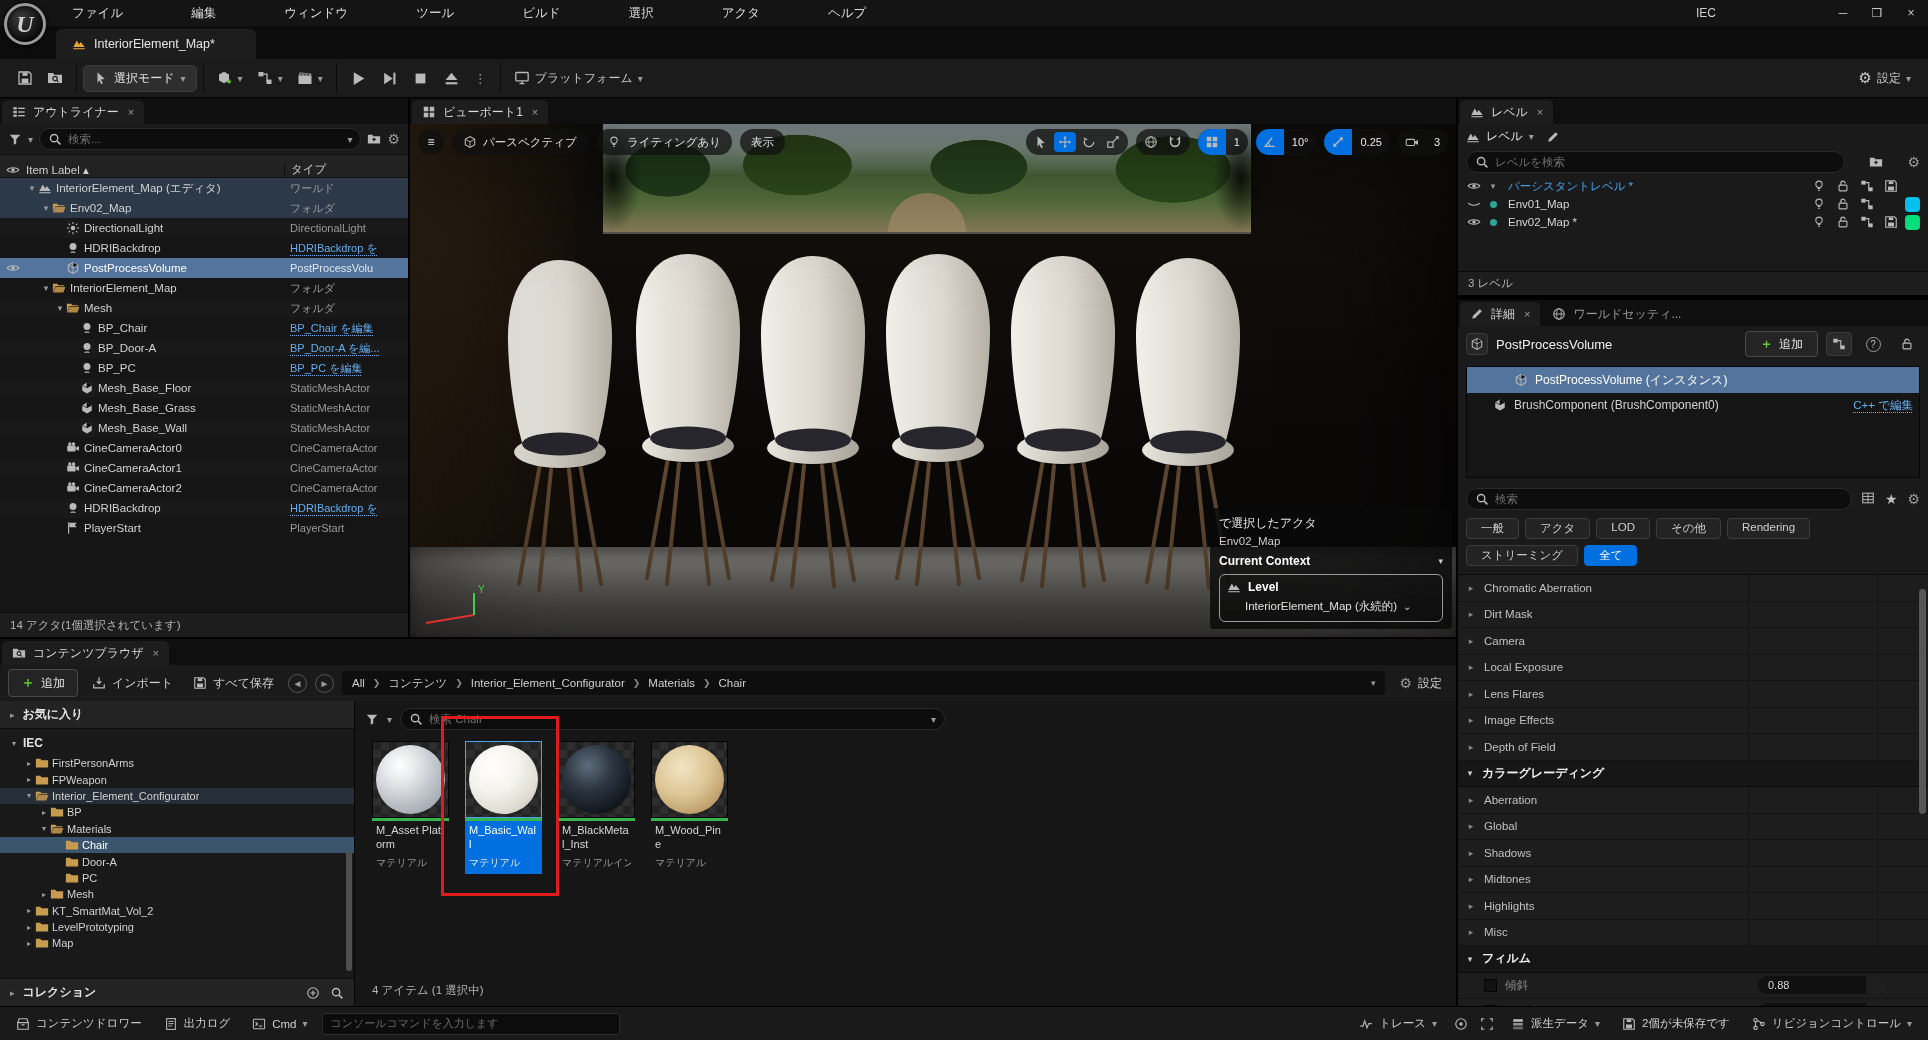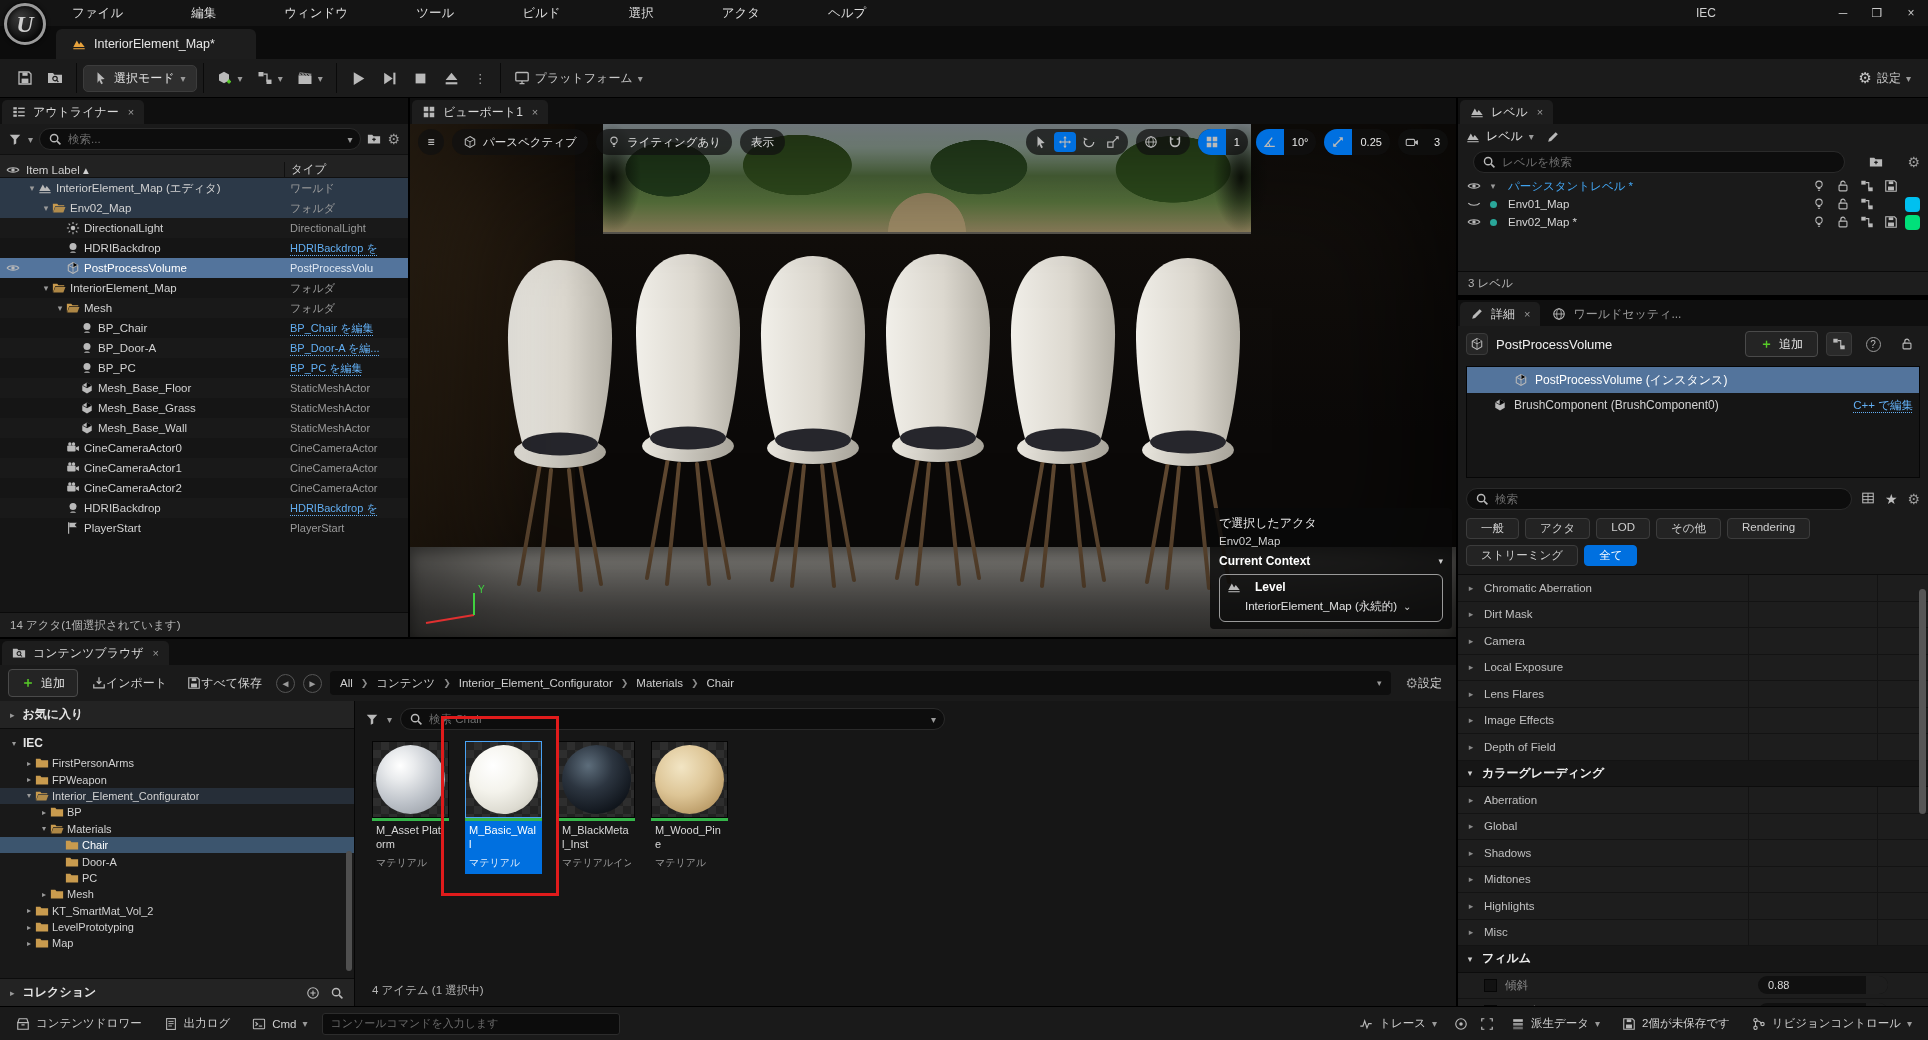--- a/index.html
+++ b/index.html
@@ -101,28 +101,28 @@
   .snapgrp .val { display:flex; align-items:center; padding:0 8px; color:#e8e8e8; font-size:11px; }
 
   .axis-gizmo { position:absolute; left:6px; bottom:6px; }
 
   .vp-overlay { position:absolute; right:4px; bottom:8px; width:242px; background:rgba(8,8,8,0.82); border-radius:4px; padding:7px 9px; z-index:6; }
   .vp-overlay .l1 { color:#e8e8e8; font-size:12px; }
   .vp-overlay .l2 { color:#cfcfcf; font-size:11.5px; margin-top:3px; }
   .vp-overlay .ctx { display:flex; align-items:center; margin-top:7px; color:#fff; font-weight:bold; font-size:12px; }
   .vp-overlay .ctx .cd { margin-left:auto; color:#cfcfcf; font-size:9px; }
   .lvl-box { border:1px solid #9a9a9a; border-radius:6px; margin-top:6px; padding:5px 7px; }
-  .lvl-box .r1 { display:flex; align-items:flex-end; gap:14px; color:#fff; font-weight:bold; font-size:12px; }
+  .lvl-box .r1 { display:flex; align-items:flex-end; gap:7px; color:#fff; font-weight:bold; font-size:12px; }
   .lvl-box .r2 { display:flex; align-items:center; gap:6px; color:#e0e0e0; font-size:11.5px; margin:5px 0 2px 18px; }
 
   
   .cbrowser { position:absolute; left:0; top:639px; width:1456px; height:367px; background:#1a1a1a; display:flex; flex-direction:column; }
   .cb-toolbar { height:36px; display:flex; align-items:center; gap:8px; padding:0 8px; background:#1a1a1a; }
   .btn-add { display:flex; align-items:center; gap:6px; background:#242424; border:1px solid #4a4a4a; border-radius:4px; padding:4px 12px; color:#e8e8e8; }
-  .btn-flat { display:flex; align-items:center; padding:4px 6px; color:#d2d2d2; }
+  .btn-flat { display:flex; align-items:center; gap:6px; padding:4px 6px; color:#d2d2d2; }
   .circ { width:19px; height:19px; border:1px solid #555; border-radius:50%; display:flex; align-items:center; justify-content:center; color:#9a9a9a; font-size:10px; }
   .crumbbar { flex:1; height:24px; background:#0e0e0e; border-radius:4px; display:flex; align-items:center; padding:0 10px; gap:8px; color:#d0d0d0; font-size:11.5px; }
   .crumb-sep { color:#8a8a8a; font-size:9px; }
   .crumbbar .cd { margin-left:auto; color:#9a9a9a; font-size:9px; }
   .cb-body { flex:1; display:flex; overflow:hidden; }
   .cb-sources { width:355px; background:#191919; border-right:1px solid #060606; display:flex; flex-direction:column; position:relative; }
   .src-hdr { height:28px; background:#232323; display:flex; align-items:center; gap:8px; padding:0 10px; color:#e4e4e4; font-weight:bold; font-size:12px; border-bottom:1px solid #0c0c0c; }
   .src-hdr .exp { font-size:9px; color:#9a9a9a; }
   .cb-tree { flex:1; overflow:hidden; padding-top:2px; }
   .t-row { display:flex; align-items:center; height:16.4px; font-size:11px; color:#d2d2d2; }
@@ -158,21 +158,21 @@
   .ttype { color:#9a9a9a; font-size:10px; margin-top:4px; white-space:nowrap; overflow:hidden; }
   .tile.selected .ttype { color:#e3eefb; }
   .cb-footer { position:absolute; left:17px; bottom:8px; color:#b5b5b5; font-size:11.5px; }
   .annotation { position:absolute; border:3px solid #e01b1b; pointer-events:none; z-index:9; }
 
   
   .rightcol { position:absolute; left:1458px; top:98px; width:470px; height:908px; }
   .levels { position:absolute; left:0; top:0; width:470px; height:197px; background:#1a1a1a; display:flex; flex-direction:column; }
   .lv-toolbar { display:flex; align-items:center; gap:12px; padding:4px 8px; }
   .lv-drop { display:flex; align-items:center; gap:6px; color:#e0e0e0; }
-  .lv-search { display:flex; align-items:center; gap:24px; padding:2px 8px 4px 15px; }
+  .lv-search { display:flex; align-items:center; gap:24px; padding:2px 8px 4px 8px; }
   .lv-rows { flex:1; }
   .lv-row { display:flex; align-items:center; height:18px; padding:0 6px; font-size:11.5px; color:#d6d6d6; }
   .lv-row .eye { width:20px; display:flex; justify-content:center; }
   .lv-row .exp { width:18px; text-align:center; font-size:9px; color:#9a9a9a; }
   .lv-row .dot { width:18px; text-align:center; }
   .lv-row .dot i { display:inline-block; width:7px; height:7px; border-radius:50%; background:#2aa79a; }
   .lv-row .lbl { flex:1; margin-left:6px; white-space:nowrap; overflow:hidden; }
   .lv-row .lbl.blue { color:#42a7f5; }
   .lv-row .ics { display:flex; align-items:center; gap:10px; margin-right:6px; color:#cfcfcf; }
   .lv-row .savebox { width:22px; display:flex; justify-content:center; }

